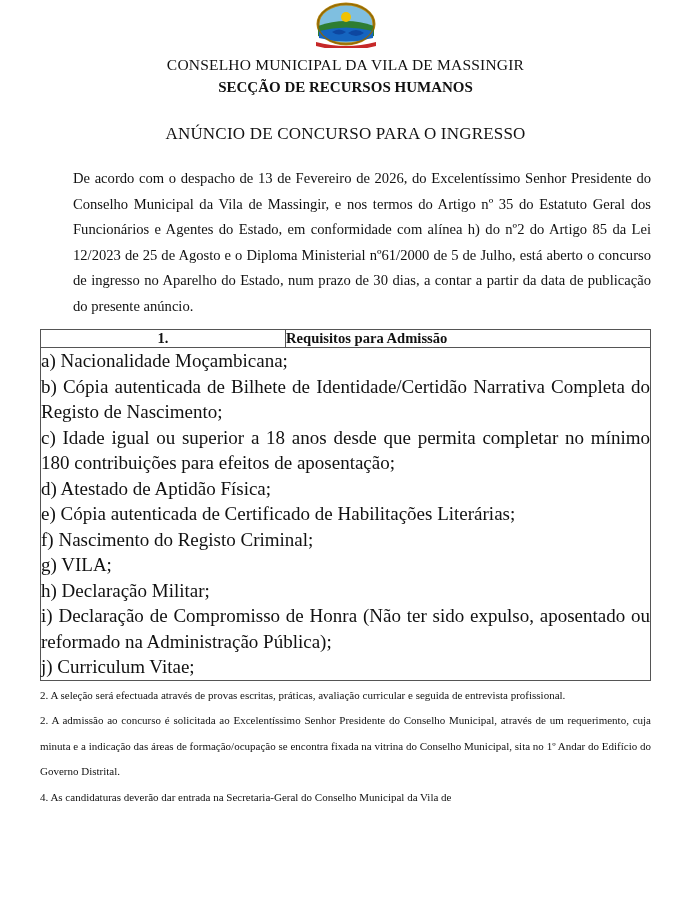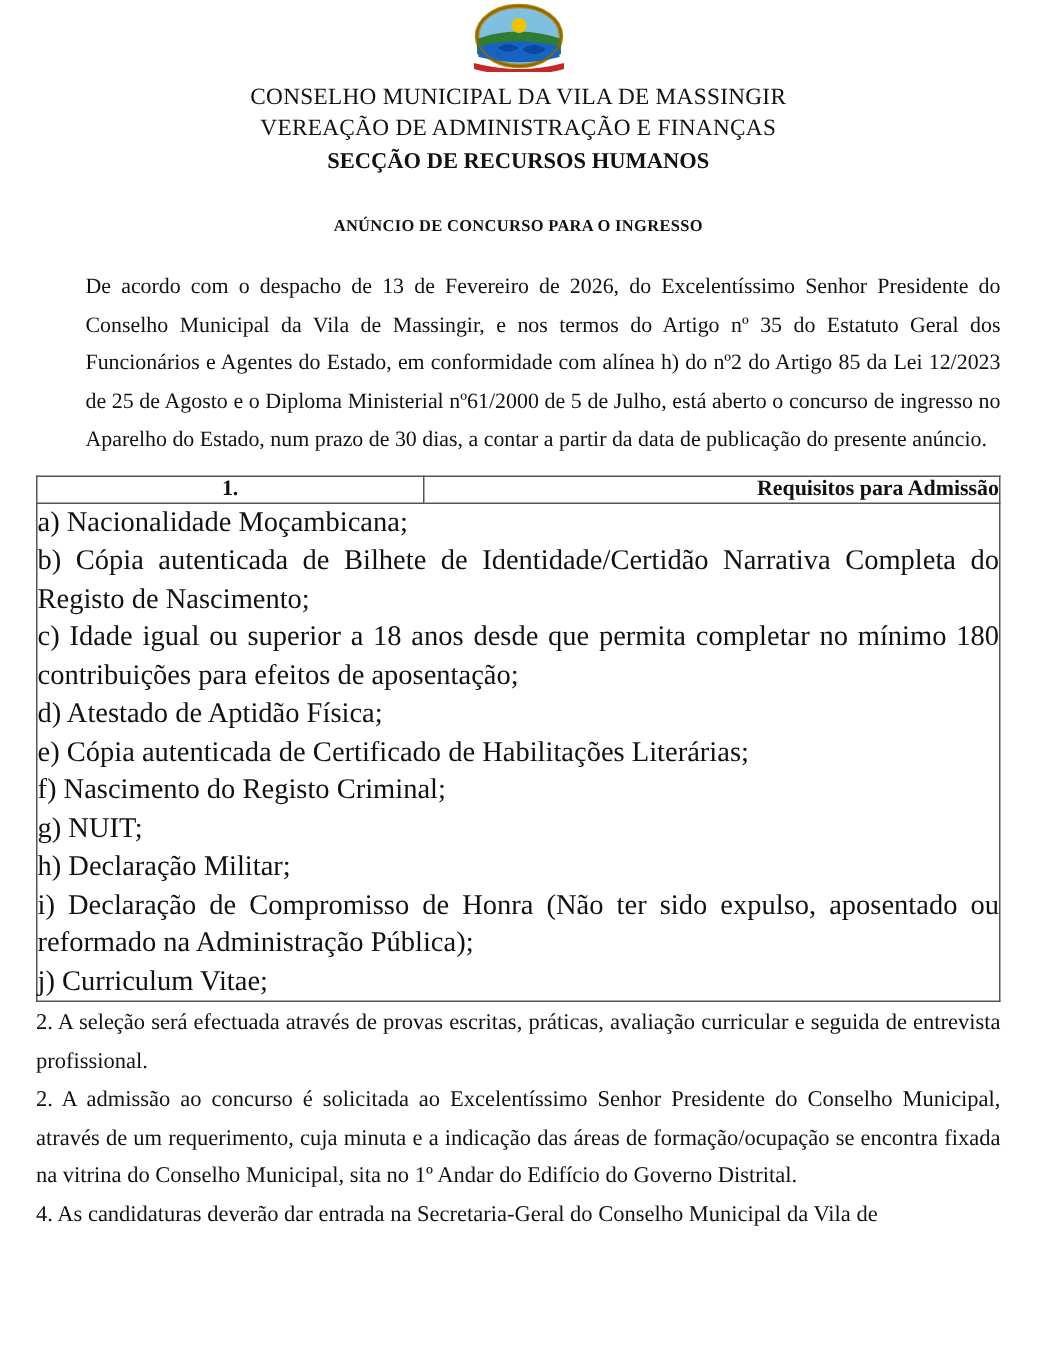--- a/index.html
+++ b/index.html
@@ -12,21 +12,21 @@
     height: 897px;
     font-family: "Liberation Serif", serif;
     color: #111111;
     overflow: hidden;
   }
   .page {
     position: relative;
     width: 691px;
     height: 897px;
     box-sizing: border-box;
-    padding: 0 24px;
+    padding: 0 40px;
   }
   .emblem-wrap {
     display: flex;
     justify-content: center;
     padding-top: 2px;
   }
   .emblem {
     width: 72px;
     height: 46px;
     position: relative;
@@ -41,22 +41,22 @@
     line-height: 21px;
   }
   .header-line3 {
     font-size: 15px;
     font-weight: bold;
     line-height: 21px;
     margin-top: 2px;
   }
   .doc-title {
     text-align: center;
-    font-size: 11px;
-    font-weight: bold;
+    font-size: 17px;
+    font-weight: normal;
     margin-top: 26px;
     letter-spacing: 0.2px;
   }
   .intro {
     margin-top: 22px;
     font-size: 14.6px;
     line-height: 25.5px;
     text-align: justify;
     text-justify: inter-word;
     margin-left: 33px;
@@ -72,37 +72,37 @@
     padding: 0;
   }
   .req-head-num {
     width: 40%;
     text-align: center;
     font-weight: bold;
     font-size: 14.6px;
     padding: 3px 0 4px 0;
   }
   .req-head-title {
-    text-align: right;
+    text-align: left;
     font-weight: bold;
     font-size: 14.6px;
     padding: 3px 0 4px 0;
   }
   .req-body-cell {
     padding: 4px 8px 6px 8px;
     font-size: 19px;
     line-height: 25.5px;
   }
   .req-item {
     text-align: justify;
     text-justify: inter-word;
   }
   .after-list p {
     margin: 0;
-    font-size: 15px;
+    font-size: 11px;
     line-height: 25.5px;
     text-align: justify;
     text-justify: inter-word;
   }
   .after-list {
     margin-top: 2px;
   }
   
   .em-outer {
     position: absolute;
@@ -125,21 +125,20 @@
         <path d="M22 30 q7 -5 14 0 q-7 5 -14 0 z" fill="#0d47a1"></path>
         <path d="M38 31 q8 -6 16 0 q-8 6 -16 0 z" fill="#0d47a1"></path>
         <path d="M6 40 Q36 48 66 40 L66 44 Q36 52 6 44 Z" fill="#c62828"></path>
         <ellipse cx="36" cy="22" rx="28" ry="20" fill="none" stroke="#8a6508" stroke-width="1.2"></ellipse>
       </svg>
     </div>
   </div>
 
   <div class="header-block">
     <div class="header-line1">CONSELHO MUNICIPAL DA VILA DE MASSINGIR</div>
-    <div class="header-line2">VEREAÇÃO DE ADMINISTRAÇÃO E FINANÇAS</div>
     <div class="header-line3">SECÇÃO DE RECURSOS HUMANOS</div>
   </div>
 
   <div class="doc-title">ANÚNCIO DE CONCURSO PARA O INGRESSO</div>
 
   <div class="intro">De acordo com o despacho de 13 de Fevereiro de 2026, do Excelentíssimo Senhor Presidente do Conselho Municipal da Vila de Massingir, e nos termos do Artigo nº 35 do Estatuto Geral dos Funcionários e Agentes do Estado, em conformidade com alínea h) do nº2 do Artigo 85 da Lei 12/2023 de 25 de Agosto e o Diploma Ministerial nº61/2000 de 5 de Julho, está aberto o concurso de ingresso no Aparelho do Estado, num prazo de 30 dias, a contar a partir da data de publicação do presente anúncio.</div>
 
   <table class="req">
     <tbody>
         <tr>
@@ -147,21 +146,21 @@
       <td class="req-head-title">Requisitos para Admissão</td>
     </tr>
     <tr>
       <td class="req-body-cell" colspan="2">
         <div class="req-item">a) Nacionalidade Moçambicana;</div>
         <div class="req-item">b) Cópia autenticada de Bilhete de Identidade/Certidão Narrativa Completa do Registo de Nascimento;</div>
         <div class="req-item">c) Idade igual ou superior a 18 anos desde que permita completar no mínimo 180 contribuições para efeitos de aposentação;</div>
         <div class="req-item">d) Atestado de Aptidão Física;</div>
         <div class="req-item">e) Cópia autenticada de Certificado de Habilitações Literárias;</div>
         <div class="req-item">f) Nascimento do Registo Criminal;</div>
-        <div class="req-item">g) NUIT;</div>
+        <div class="req-item">g) VILA;</div>
         <div class="req-item">h) Declaração Militar;</div>
         <div class="req-item">i) Declaração de Compromisso de Honra (Não ter sido expulso, aposentado ou reformado na Administração Pública);</div>
         <div class="req-item">j) Curriculum Vitae;</div>
       </td>
     </tr>
   </tbody>
     </table>
 
   <div class="after-list">
     <p>2. A seleção será efectuada através de provas escritas, práticas, avaliação curricular e seguida de entrevista profissional.</p>

